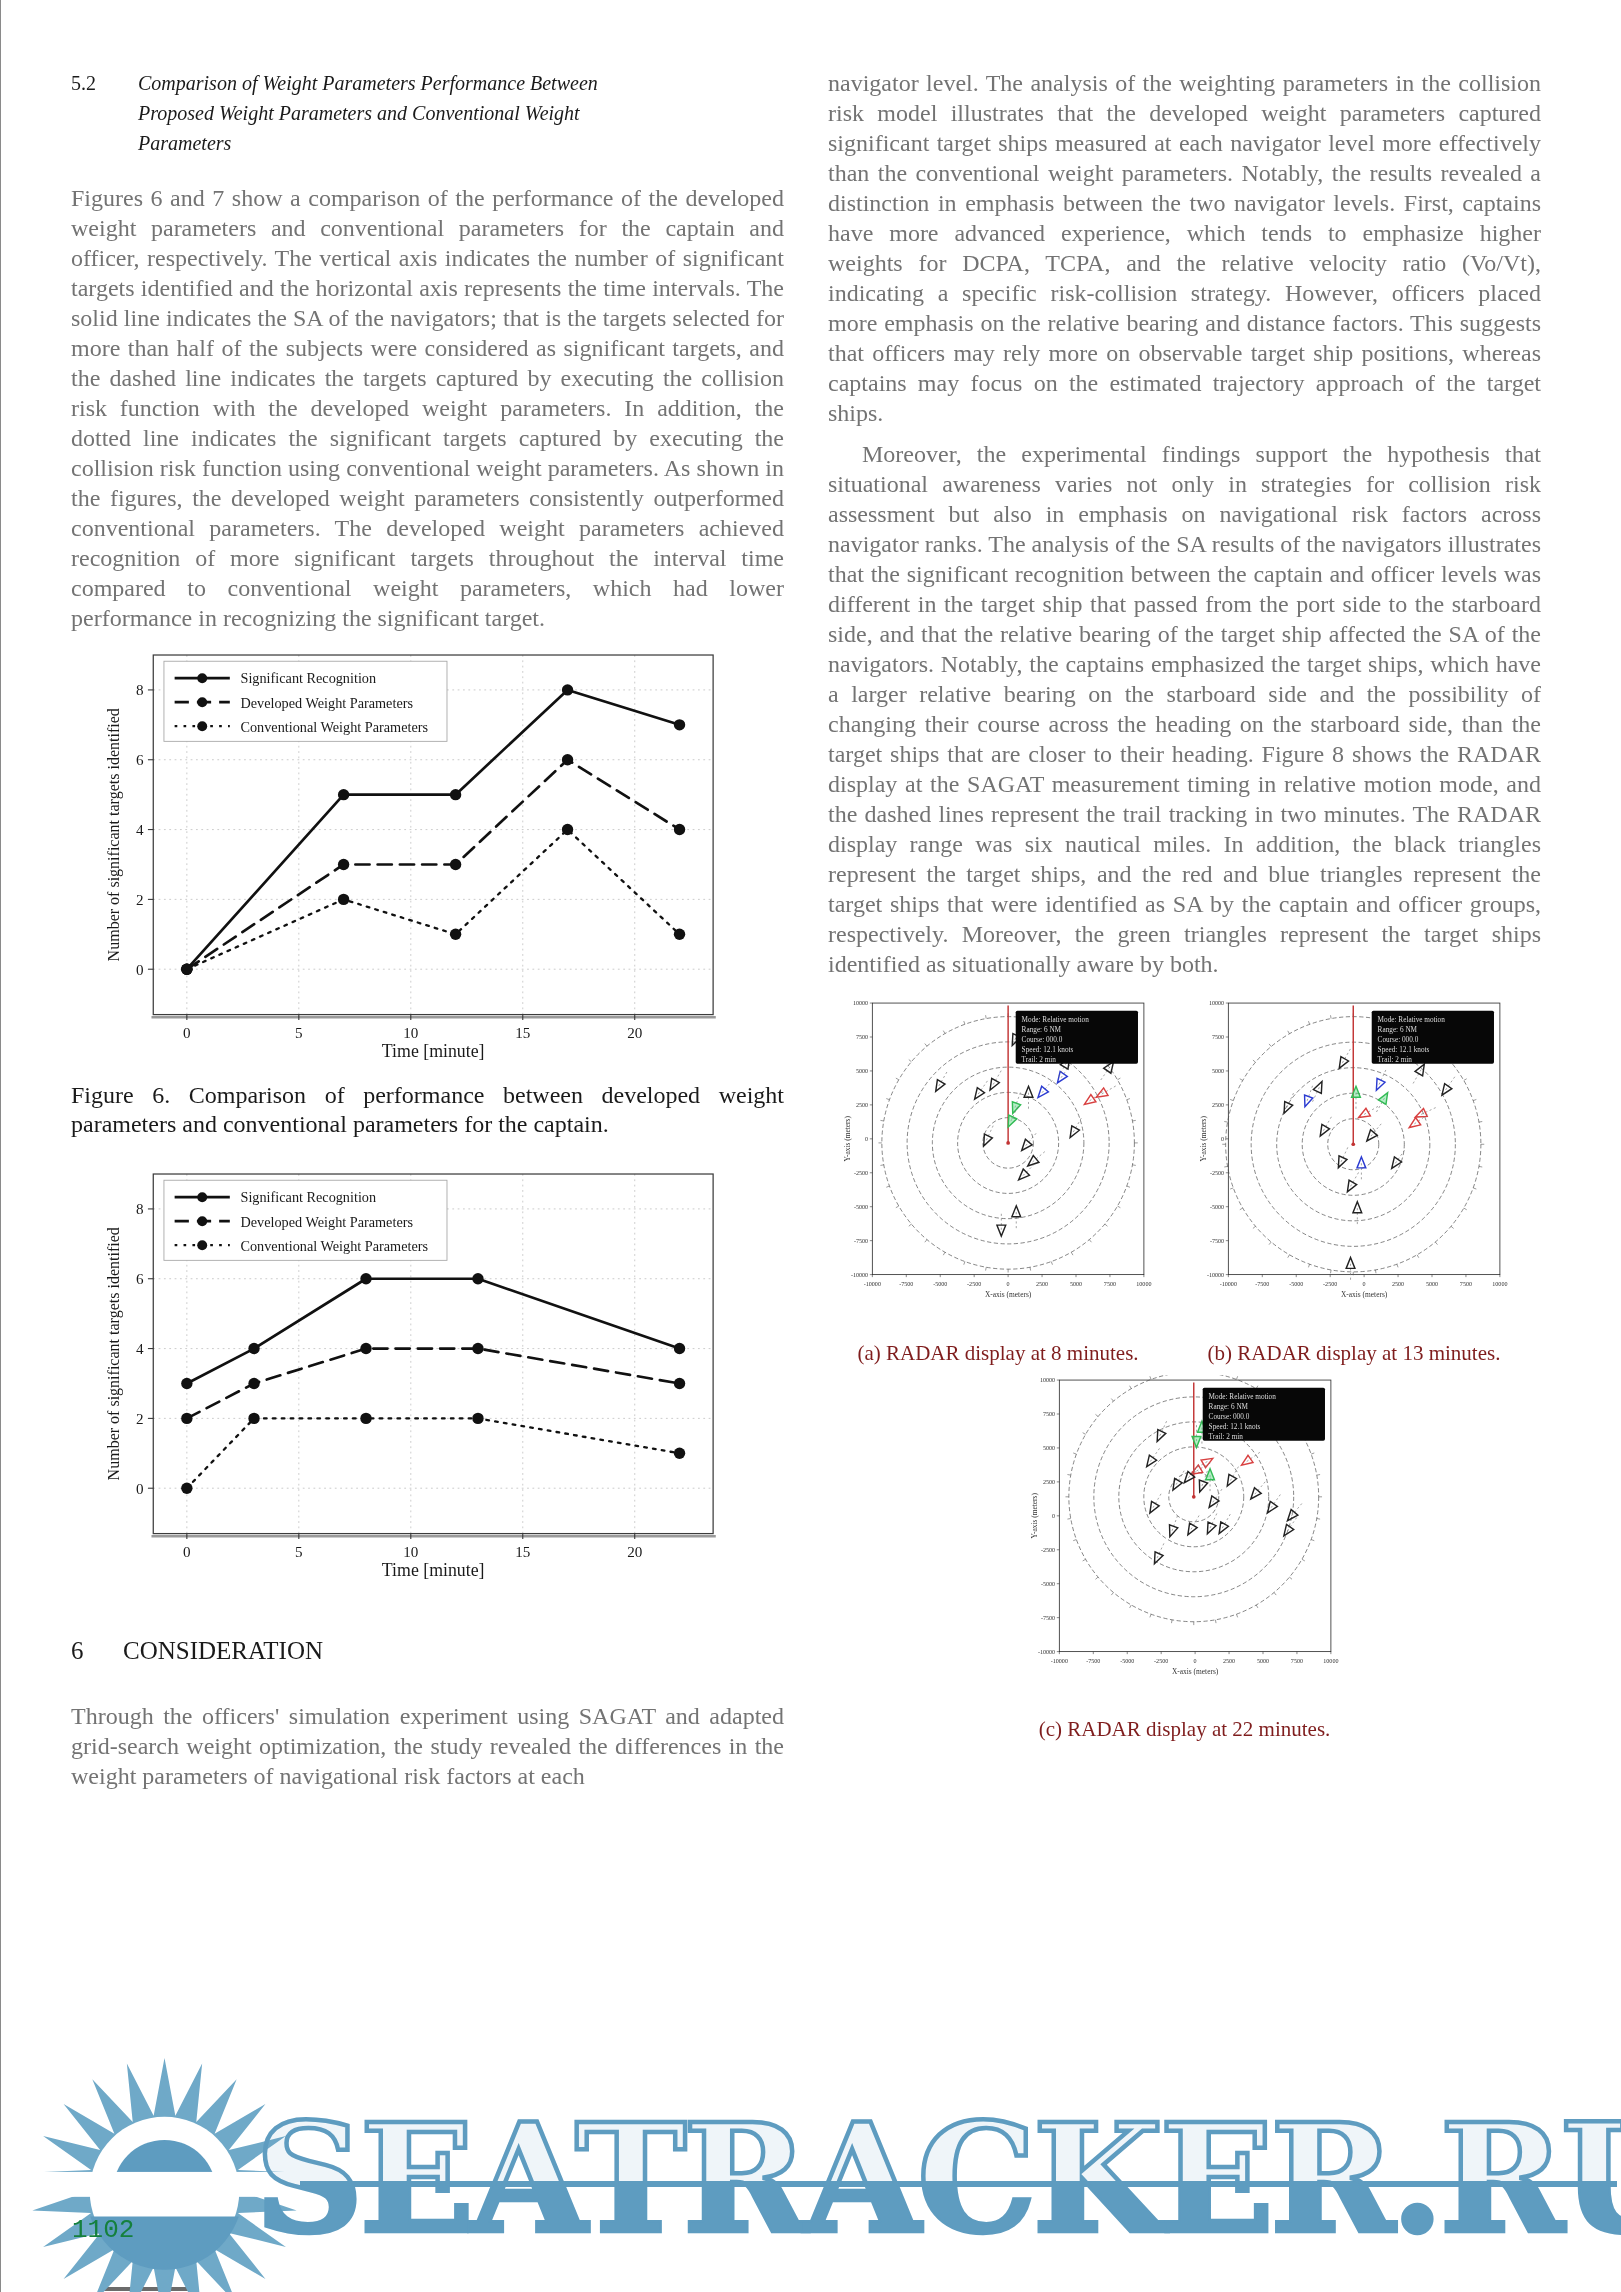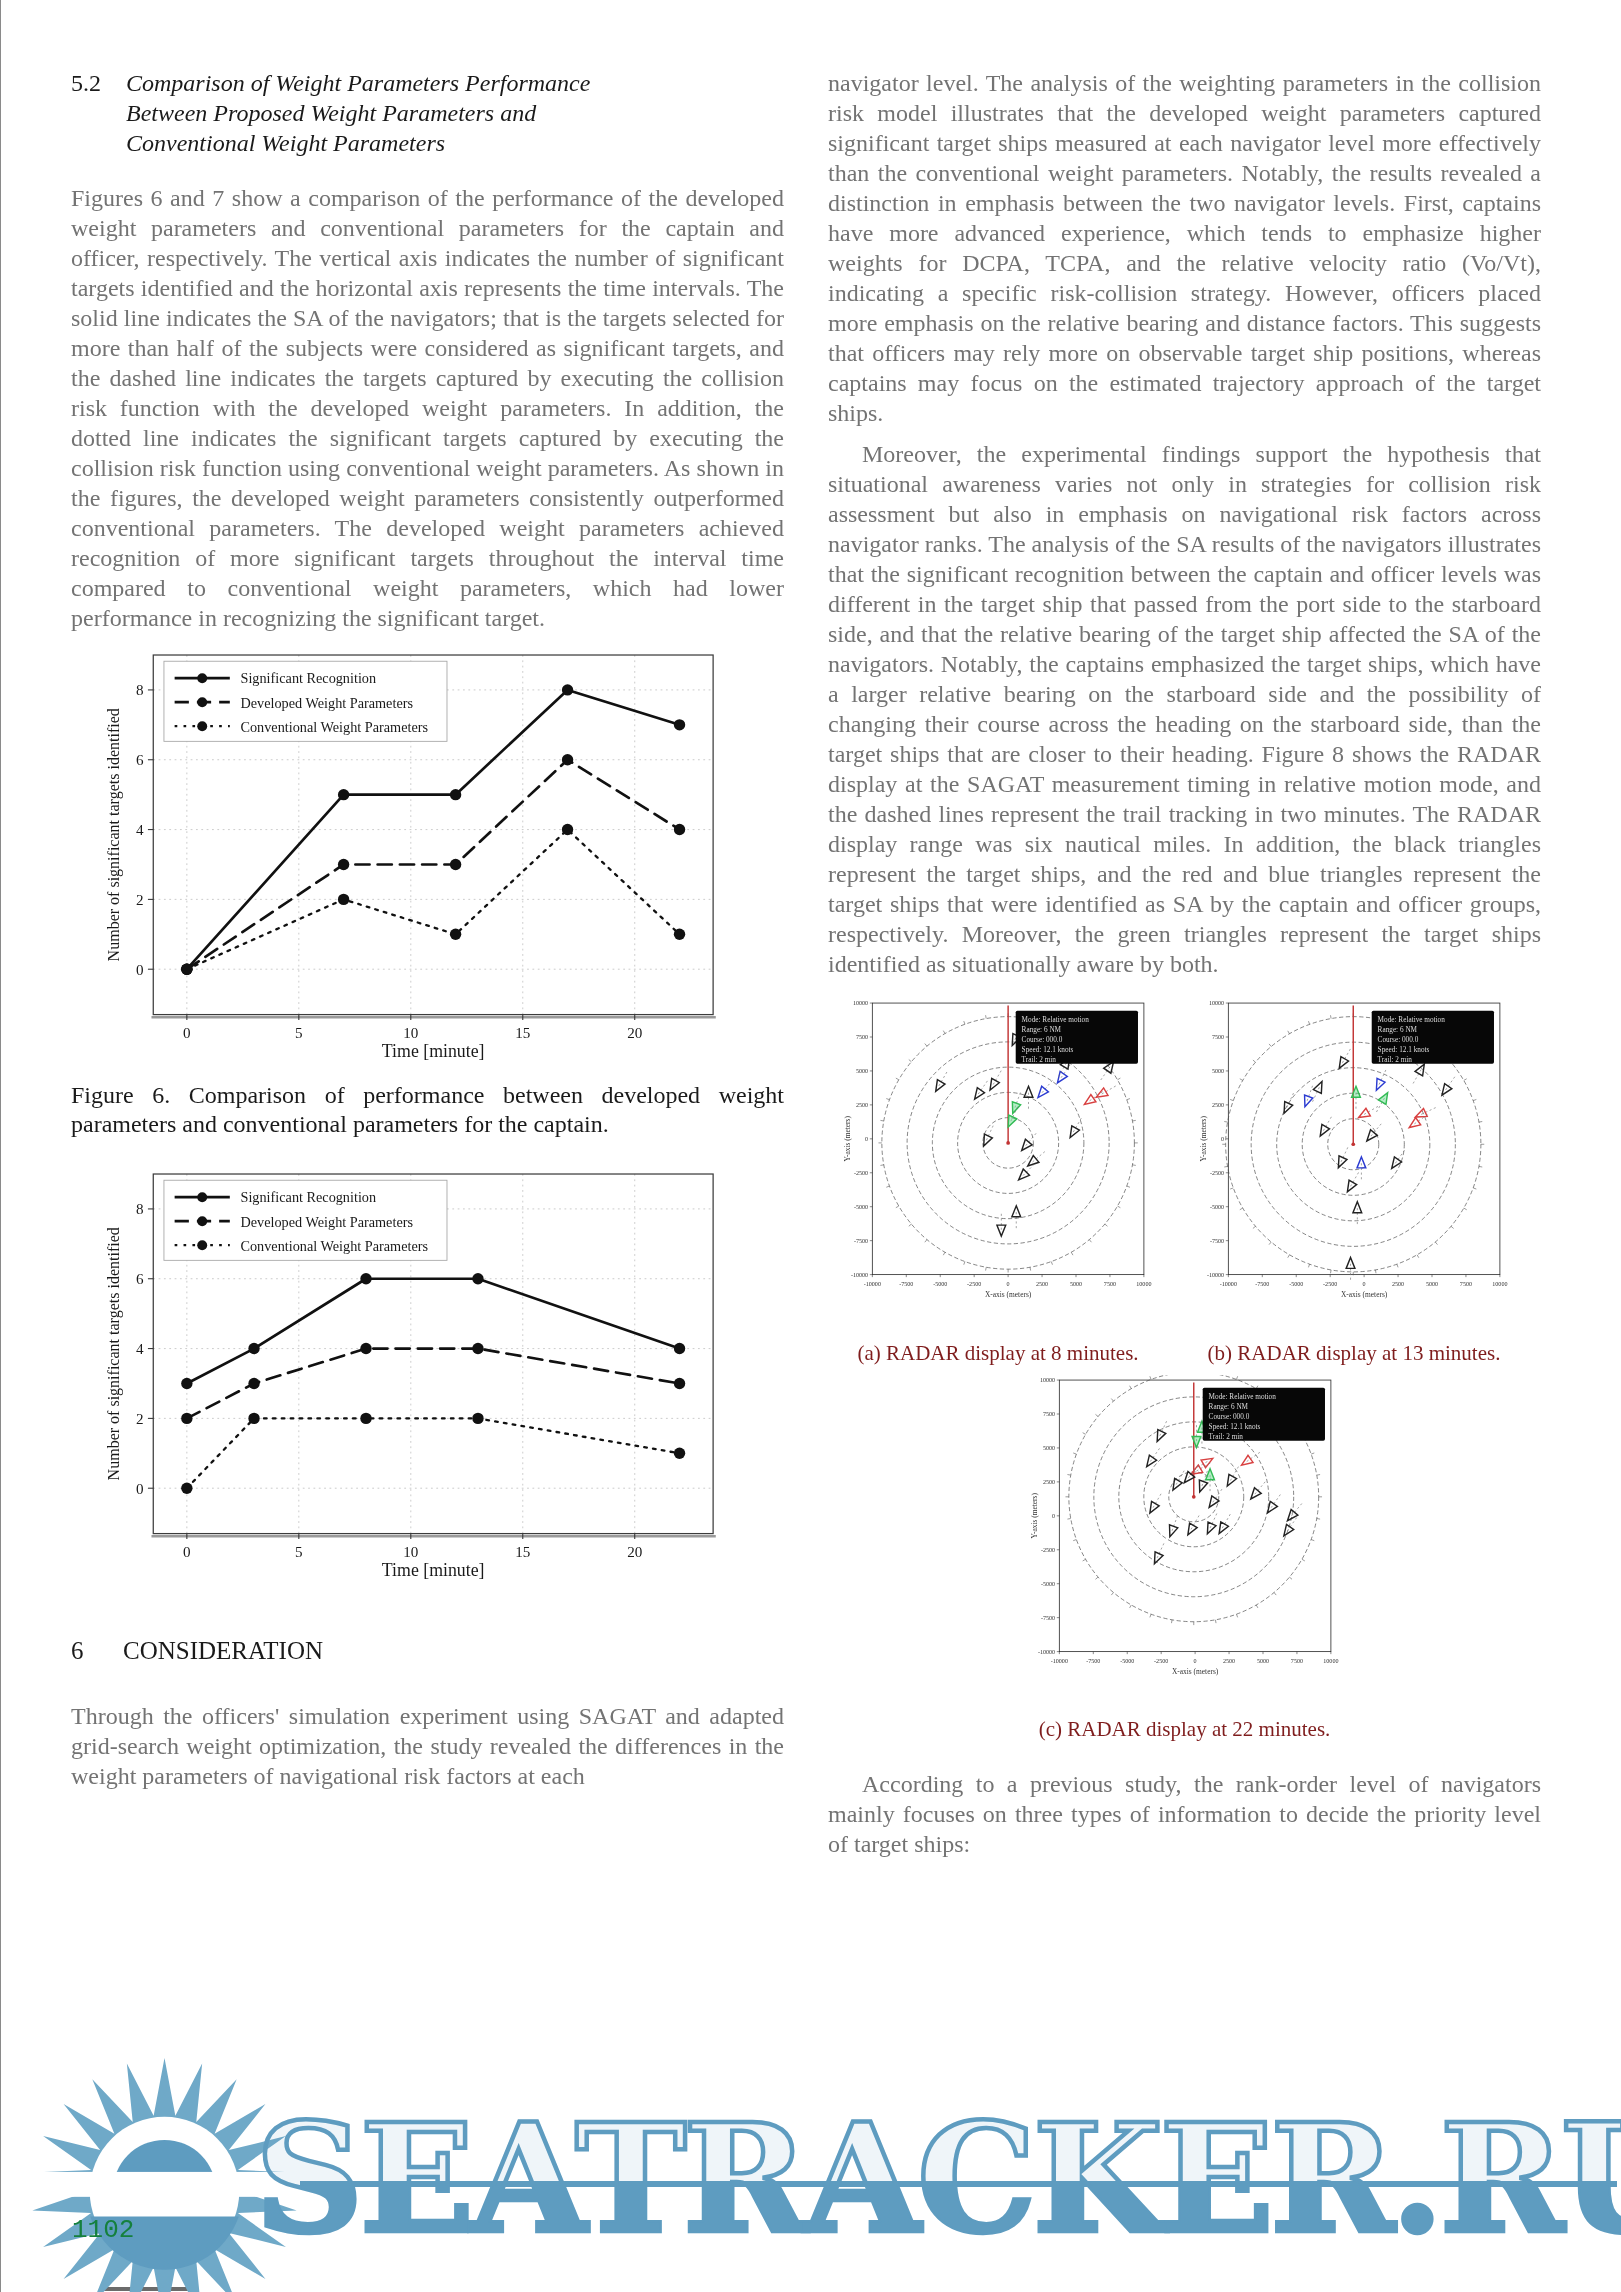--- a/index.html
+++ b/index.html
@@ -6,21 +6,21 @@
   .page{
     position:relative; width:1622px; height:2293px; background:#ffffff;
     overflow:hidden; font-family:"Liberation Serif", serif; color:#1a1a1a;
     border-left:1.8px solid #8a8a8a;
   }
   .col{position:absolute; width:713px;}
   .col-left{left:70px; top:68px;}
   .col-right{left:827px; top:68px;}
   .body-text{font-size:24px; line-height:30px; text-align:justify; color:#737373;}
   .indent{text-indent:34px;}
-  .sec-head{display:flex; font-size:24px; line-height:30px;}
+  .sec-head{display:flex; font-size:20px; line-height:30px;gap:12px;}
   .sec-num{width:55px; flex:0 0 55px;}
   .sec-title{font-style:italic; width:499px;}
   .sec6{margin-top:50px; display:flex; font-size:25px;}
   .sec6 .sec-num{width:52px; flex:0 0 52px;}
   .para{margin-top:25px;}
   .figure{margin-top:14.3px; margin-left:34px; width:619px;}
   .figure svg{display:block;}
   .fig-caption{margin-top:12.5px; font-size:24px; line-height:29px; text-align:justify;}
   .radar-row{margin-top:19.6px; display:flex; gap:16px;}
   .radar-cell{width:340px; text-align:center;}
@@ -615,21 +615,20 @@
           <line x1="359" y1="328" x2="359" y2="331" stroke="#333" stroke-width="0.7"></line>
           <text x="359" y="341" font-size="7.2" text-anchor="middle" fill="#333" font-family="&quot;Liberation Serif&quot;, serif">10000</text>
           <line x1="34" y1="6" x2="37" y2="6" stroke="#333" stroke-width="0.7"></line>
           <text x="32" y="8.5" font-size="7.2" text-anchor="end" fill="#333" font-family="&quot;Liberation Serif&quot;, serif">10000</text>
           <text x="198" y="355" font-size="8.8" text-anchor="middle" fill="#333" font-family="&quot;Liberation Serif&quot;, serif">X-axis (meters)</text>
           <text x="10" y="167" font-size="8.8" text-anchor="middle" fill="#333" font-family="&quot;Liberation Serif&quot;, serif" transform="rotate(-90 10 167)">Y-axis (meters)</text>
         </svg>
       <div class="sub-caption">(c) RADAR display at 22 minutes.</div>
     </div>
 
-    <div class="body-text indent" style="margin-top:27px;">According to a previous study, the rank-order level of navigators mainly focuses on three types of information to decide the priority level of target ships:</div>
   </div>
 
   <div class="wm-text">
     <span class="wm-outline">SEATRACKER.RU</span>
     <span class="wm-solid">SEATRACKER.RU</span>
   </div>
 
   <div class="page-number">1102</div>
   <div class="scan-line"></div>
 </div>

